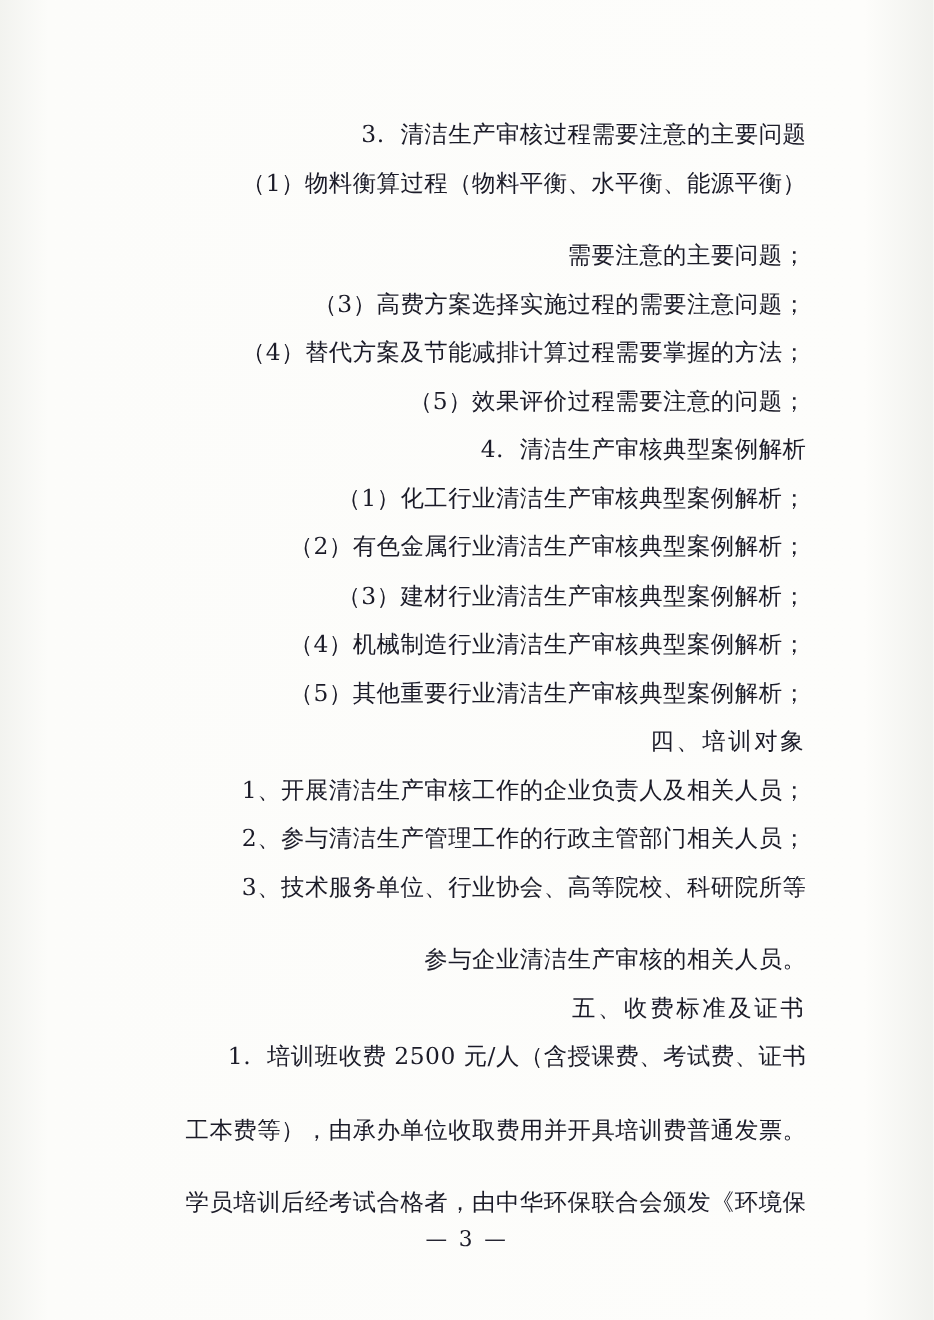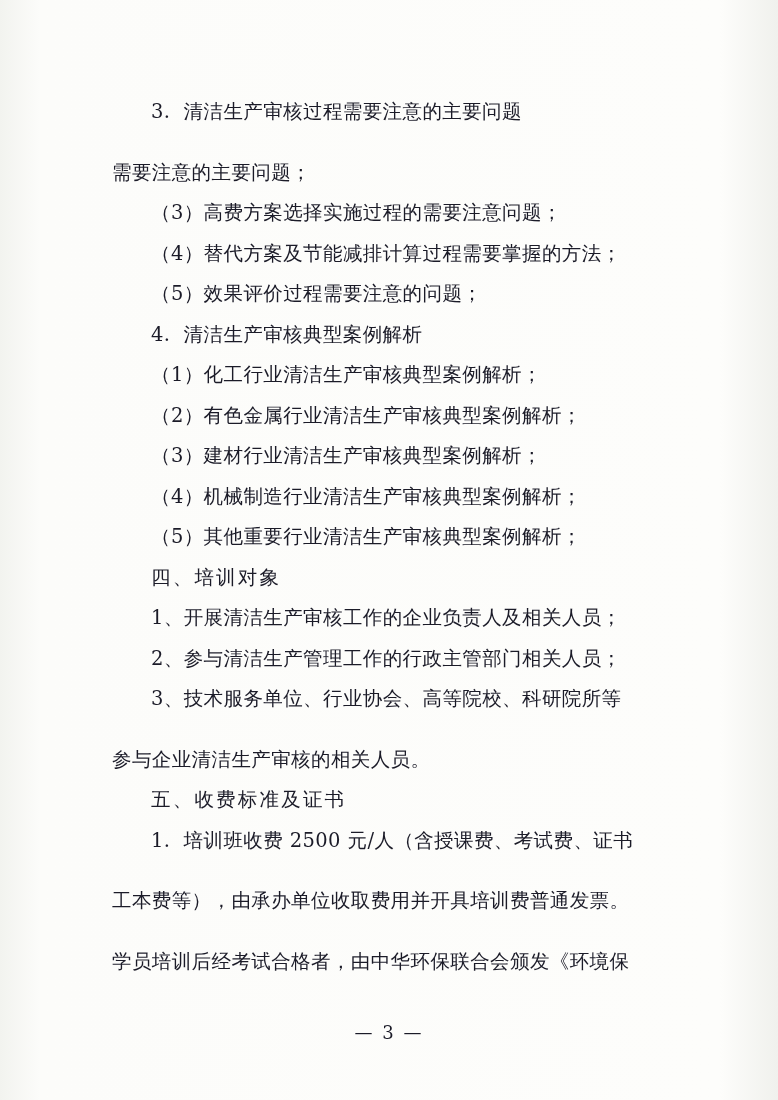--- a/index.html
+++ b/index.html
@@ -35,20 +35,21 @@
     top: 92px;
     width: 560px;
   }
   .line {
     font-size: 19.5px;
     line-height: 40.5px;
     color: #1b1b28;
     letter-spacing: 0.4px;
     white-space: pre;
     font-family: "DejaVu Serif", serif;
+    text-align: right;
   }
   .indent {
     text-indent: 39px;
   }
   .indent-num {
     text-indent: 39px;
   }
   .noindent {
     text-indent: 0;
     margin-top: 20px;
@@ -72,20 +73,21 @@
   }
 </style>
 </head>
 <body>
 
 <div class="page">
   <div class="paper-tint"></div>
 
   <div class="content">
     <div class="line indent-num">3.  清洁生产审核过程需要注意的主要问题</div>
+    <div class="line indent">（1）物料衡算过程（物料平衡、水平衡、能源平衡）</div>
     <div class="line noindent">需要注意的主要问题；</div>
     <div class="line indent">（3）高费方案选择实施过程的需要注意问题；</div>
     <div class="line indent">（4）替代方案及节能减排计算过程需要掌握的方法；</div>
     <div class="line indent">（5）效果评价过程需要注意的问题；</div>
     <div class="line indent-num">4.  清洁生产审核典型案例解析</div>
     <div class="line indent">（1）化工行业清洁生产审核典型案例解析；</div>
     <div class="line indent">（2）有色金属行业清洁生产审核典型案例解析；</div>
     <div class="line indent">（3）建材行业清洁生产审核典型案例解析；</div>
     <div class="line indent">（4）机械制造行业清洁生产审核典型案例解析；</div>
     <div class="line indent">（5）其他重要行业清洁生产审核典型案例解析；</div>

